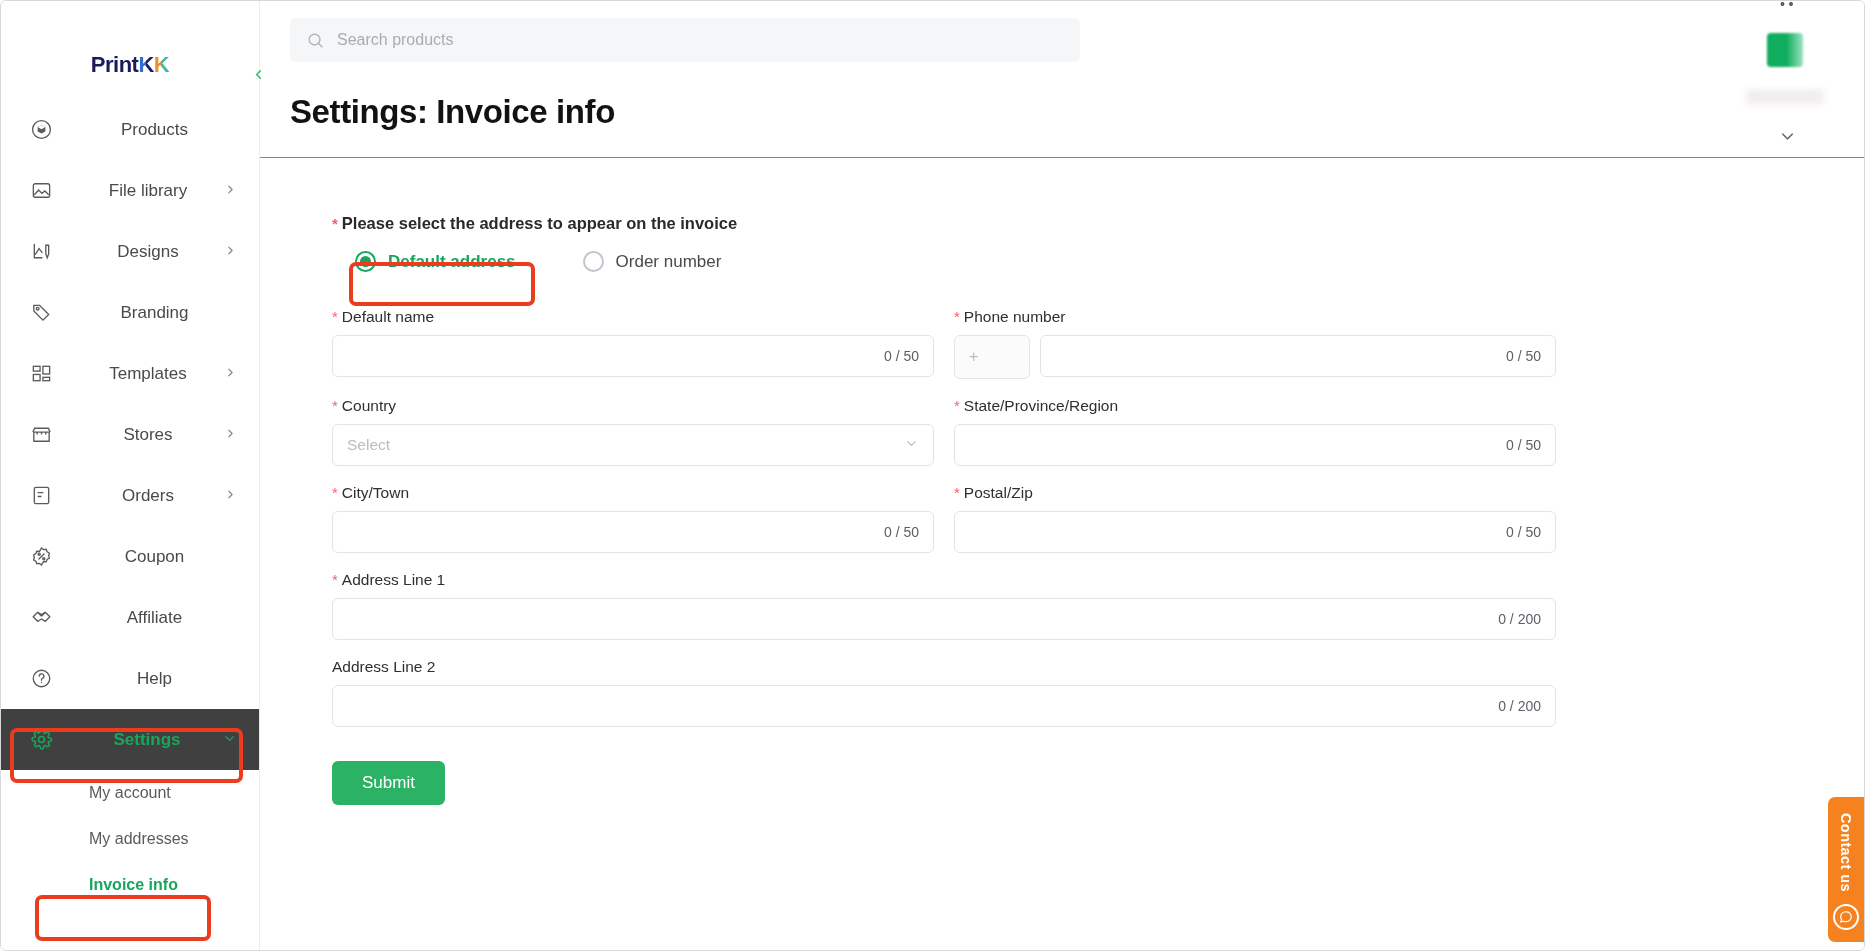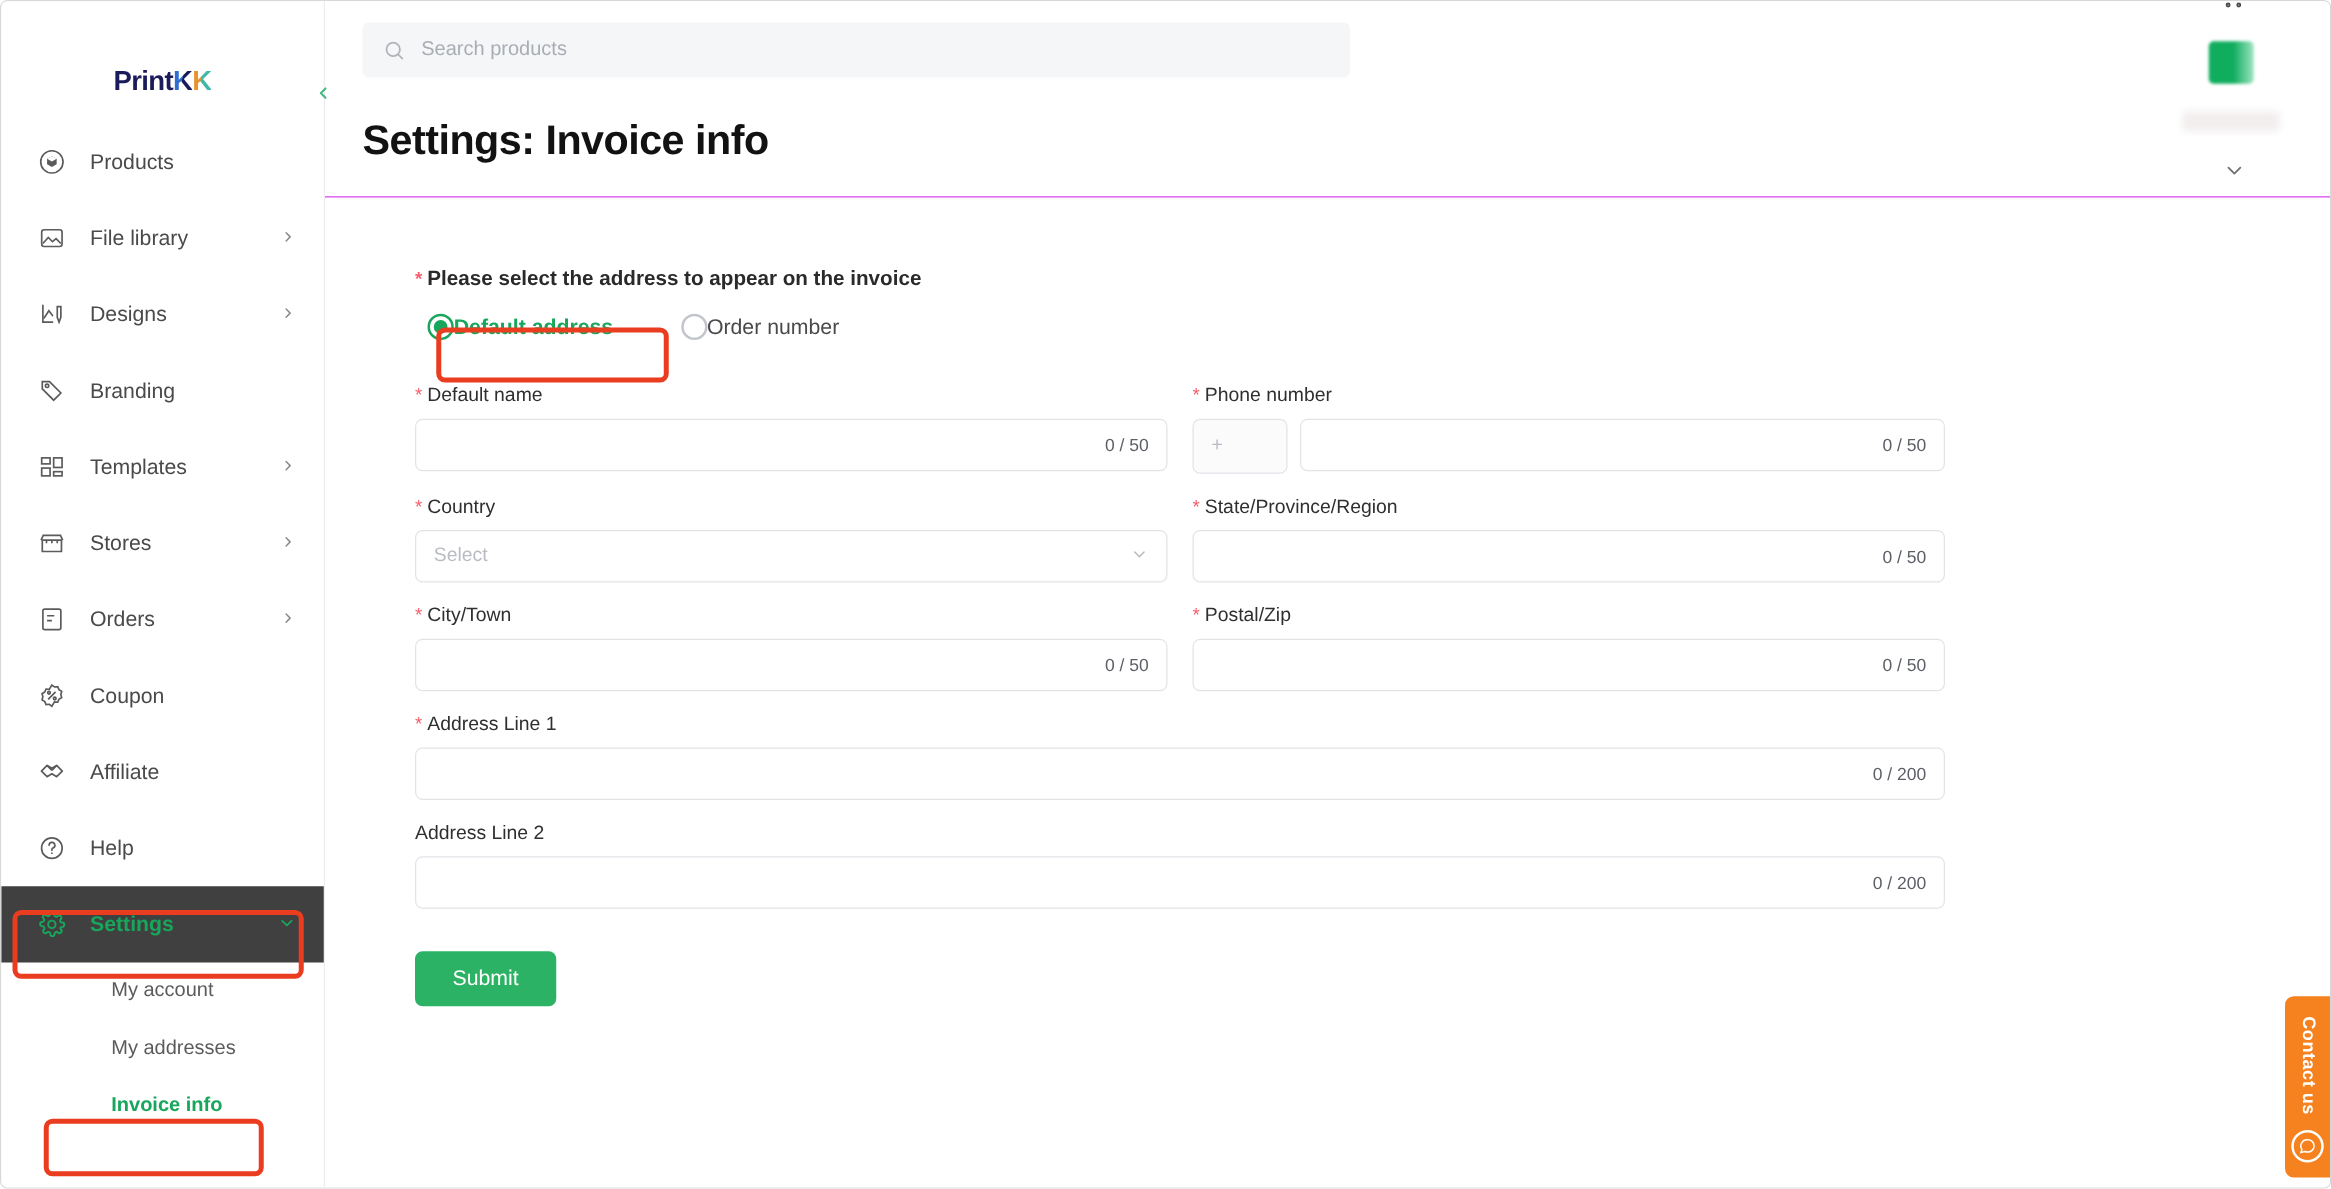--- a/index.html
+++ b/index.html
@@ -61,20 +61,21 @@
   .nav { padding-top: 12px; }
   .nav-item {
     display: flex;
     align-items: center;
     height: 61px;
     padding: 0 22px 0 28px;
     color: #4a4a4a;
     font-size: 17px;
     cursor: pointer;
     position: relative;
+    text-align: center;
   }
   .nav-item .ic {
     width: 25px; height: 25px;
     flex: 0 0 25px;
     margin-right: 18px;
     display: inline-flex;
     align-items: center;
     justify-content: center;
     color: #5b5b5b;
   }
@@ -227,23 +228,25 @@
   .radio-row {
     display: flex;
     align-items: center;
     gap: 54px;
     margin-bottom: 36px;
     padding-left: 10px;
   }
   .radio {
     display: flex;
     align-items: center;
+    gap: 12px;
     font-size: 17px;
     color: #4a4a4a;
     cursor: pointer;
+    margin-left: 13px;
   }
   .radio .dot {
     width: 21px; height: 21px;
     border-radius: 50%;
     border: 2px solid #c2c6cc;
     display: inline-flex;
     align-items: center; justify-content: center;
     background: #fff;
   }
   .radio.checked .dot { border-color: #17a65b; }

